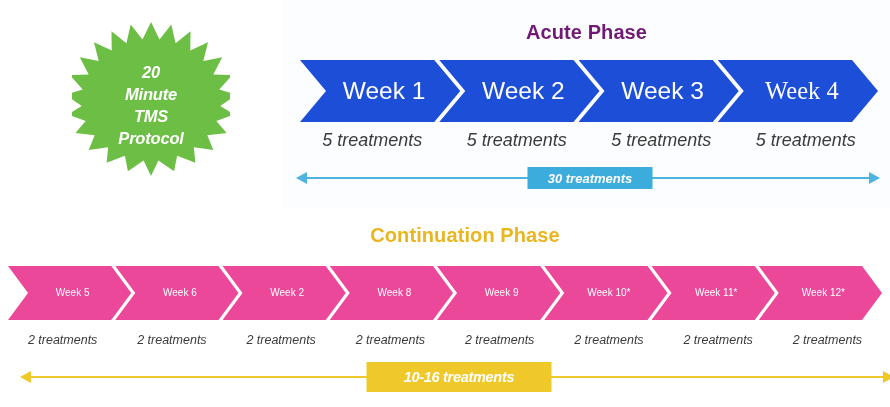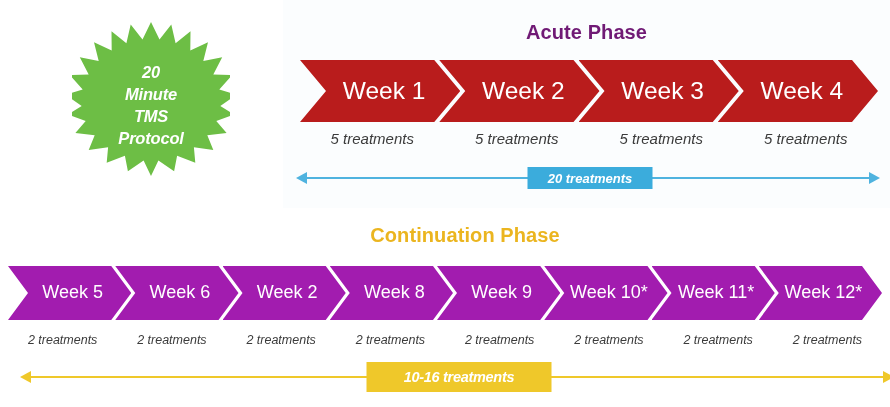--- a/index.html
+++ b/index.html
@@ -109,34 +109,34 @@
     align-items: center;
     justify-content: center;
     color: #ffffff;
     box-sizing: border-box;
     text-align: center;
     line-height: 1.06;
   }
   .chev-row.acute .chevron {
     flex: 1 1 0;
     margin-right: -21px;
-    background: #b91c1c;
+    background: #1d4ed8;
     font-size: 24.5px;
     font-weight: normal;
     padding-left: 16px;
     padding-right: 8px;
     clip-path: polygon(0% 0%, calc(100% - 26px) 0%, 100% 50%, calc(100% - 26px) 100%, 0% 100%, 26px 50%);
   }
-  .chev-row.acute .chevron:last-child { margin-right: 0; }
+  .chev-row.acute .chevron:last-child { margin-right: 0; font-family: Liberation Serif, serif; }
 
   .chev-row.continuation .chevron {
     flex: 1 1 0;
     margin-right: -16px;
-    background: #a21caf;
-    font-size: 18px;
+    background: #ec4899;
+    font-size: 10px;
     font-weight: normal;
     padding-left: 12px;
     padding-right: 6px;
     clip-path: polygon(0% 0%, calc(100% - 20px) 0%, 100% 50%, calc(100% - 20px) 100%, 0% 100%, 20px 50%);
   }
   .chev-row.continuation .chevron:last-child { margin-right: 0; }
 
   
   .cap-row {
     position: absolute;
@@ -152,21 +152,21 @@
     top: 333px;
     width: 874px;
   }
   .cap {
     flex: 1 1 0;
     text-align: center;
     font-style: italic;
     color: #3b3b3b;
     white-space: nowrap;
   }
-  .cap-row.acute .cap { font-size: 15px; }
+  .cap-row.acute .cap { font-size: 18px; }
   .cap-row.continuation .cap { font-size: 12.5px; font-style: italic; }
 
   
   .sum-arrow {
     position: absolute;
     height: 34px;
   }
   .sum-arrow.acute  { left: 296px; top: 161px; width: 584px; }
   .sum-arrow.cont   { left: 20px;   top: 360px; width: 874px; }
 
@@ -263,21 +263,21 @@
   <div class="cap">5 treatments</div>
   <div class="cap">5 treatments</div>
   <div class="cap">5 treatments</div>
   <div class="cap">5 treatments</div>
 </div>
 
 <div class="sum-arrow acute">
   <span class="head left"></span>
   <span class="sum-line"></span>
   <span class="head right"></span>
-  <div class="sum-box">20 treatments</div>
+  <div class="sum-box">30 treatments</div>
 </div>
 
 <div class="phase-title continuation">Continuation Phase</div>
 
 <div class="chev-row continuation">
   <div class="chevron">
       <span>Week 5</span>
     </div>
   <div class="chevron">
       <span>Week 6</span>

